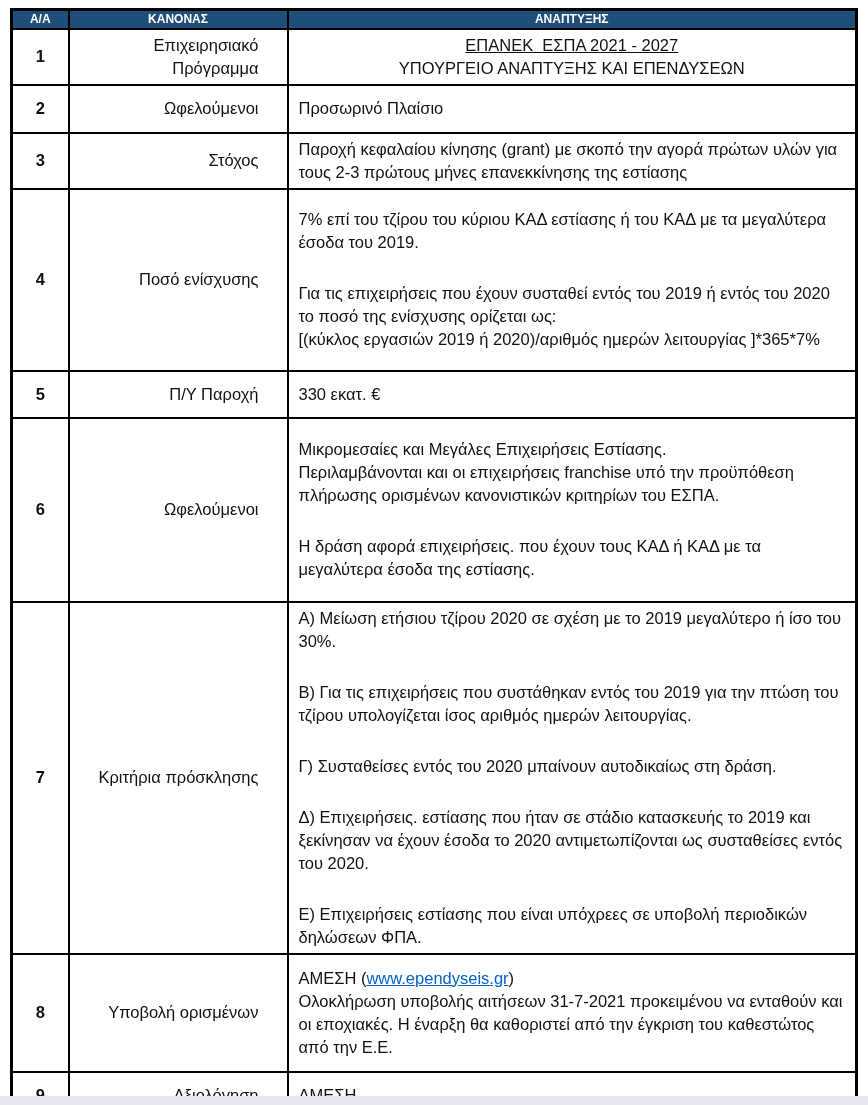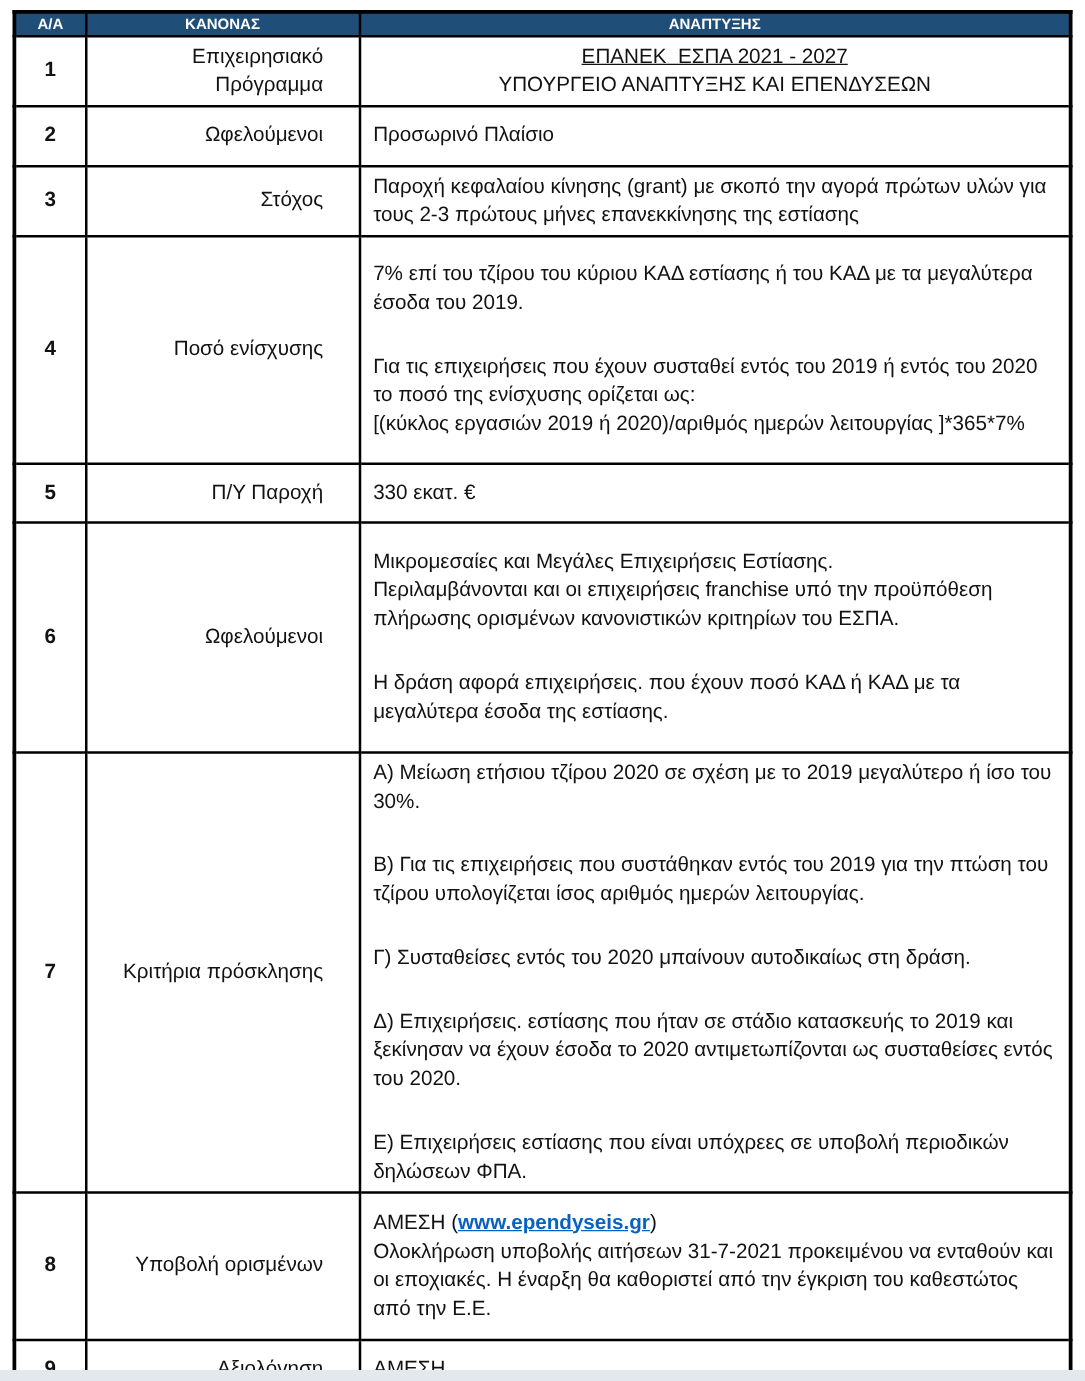--- a/index.html
+++ b/index.html
@@ -54,21 +54,20 @@
     text-align:right;
   }
   td.val p{margin:0;}
   td.val p.sp{margin-top:28px;}
   td.val.center{text-align:center;}
   td.val p.pre{white-space:pre-wrap;text-decoration:underline;}
   a.doc-link{
     color:var(--link);
     text-decoration:underline;
     cursor:pointer;
-    font-weight:bold;
   }
   .bottom-strip{
     position:absolute;
     left:0;bottom:0;
     width:868px;height:9px;
     background:var(--strip);
   }
 </style>
 </head>
 <body>
@@ -124,21 +123,21 @@
       <td class="val">
         <p>330 εκατ. €</p>
       </td>
     </tr>
     <tr style="height:184px;">
       <td class="num">6</td>
       <td class="rule">Ωφελούμενοι</td>
       <td class="val">
         <p>Μικρομεσαίες και Μεγάλες Επιχειρήσεις Εστίασης.</p>
         <p>Περιλαμβάνονται και οι επιχειρήσεις franchise υπό την προϋπόθεση πλήρωσης ορισμένων κανονιστικών κριτηρίων του ΕΣΠΑ.</p>
-        <p class="sp">Η δράση αφορά επιχειρήσεις. που έχουν ποσό ΚΑΔ ή ΚΑΔ με τα μεγαλύτερα έσοδα της εστίασης.</p>
+        <p class="sp">Η δράση αφορά επιχειρήσεις. που έχουν τους ΚΑΔ ή ΚΑΔ με τα μεγαλύτερα έσοδα της εστίασης.</p>
       </td>
     </tr>
     <tr style="height:296px;">
       <td class="num">7</td>
       <td class="rule">Κριτήρια πρόσκλησης</td>
       <td class="val">
         <p>Α) Μείωση ετήσιου τζίρου 2020 σε σχέση με το 2019 μεγαλύτερο ή ίσο του 30%.</p>
         <p class="sp">Β) Για τις επιχειρήσεις που συστάθηκαν εντός του 2019 για την πτώση του τζίρου υπολογίζεται ίσος αριθμός ημερών λειτουργίας.</p>
         <p class="sp">Γ) Συσταθείσες εντός του 2020 μπαίνουν αυτοδικαίως στη δράση.</p>
         <p class="sp">Δ) Επιχειρήσεις. εστίασης που ήταν σε στάδιο κατασκευής το 2019 και ξεκίνησαν να έχουν έσοδα το 2020 αντιμετωπίζονται ως συσταθείσες εντός του 2020.</p>

